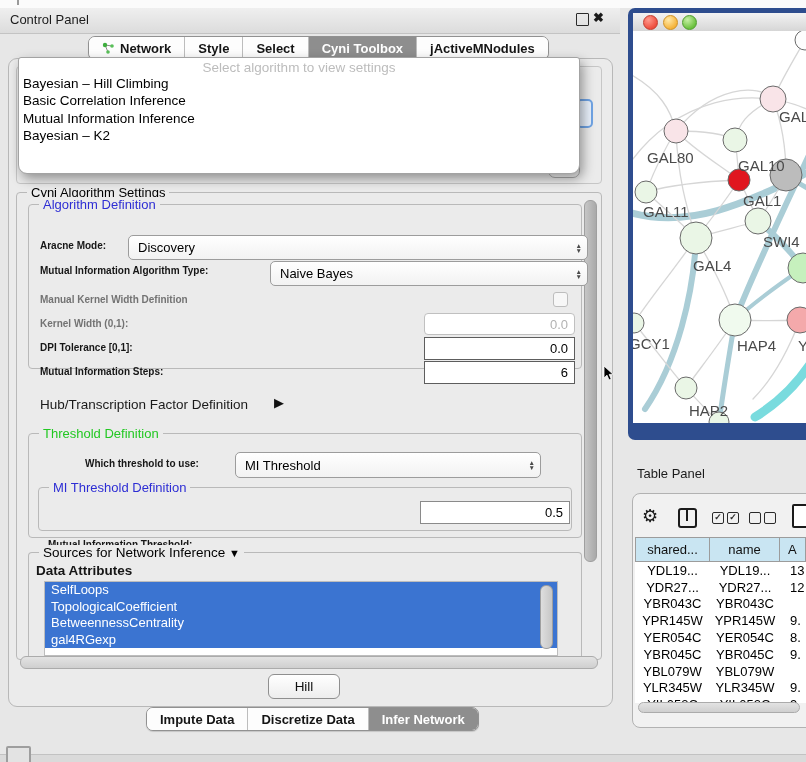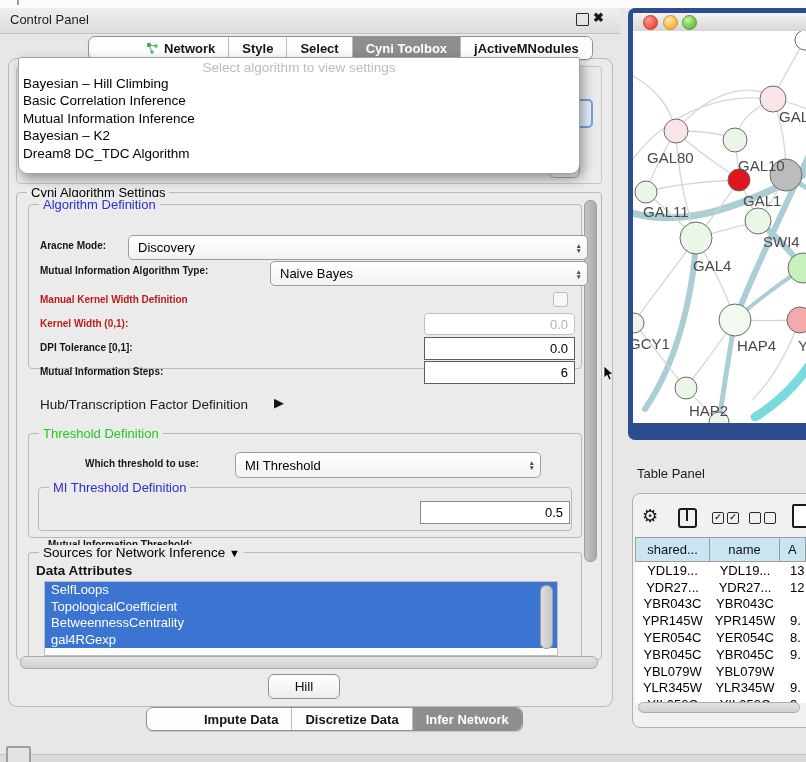--- a/index.html
+++ b/index.html
@@ -18,21 +18,21 @@
 
   .cp-outer{left:8px;top:58px;width:603px;height:647px;background:#ebebeb;
      border:1px solid #b8b8b8;border-radius:9px;}
 
   
   .tabgroup{display:flex;border:1px solid #919191;border-radius:7px;overflow:hidden;
      background:#fdfdfd;box-shadow:0 1px 1px rgba(0,0,0,.15);}
   .tabs-top{left:88px;top:36px;height:22px;}
   .tab{font-size:13px;font-weight:bold;color:#151515;background:#fdfdfd;display:flex;
      align-items:center;gap:5px;padding:0 13px;border-left:1px solid #bdbdbd;white-space:nowrap;}
-  .tab:first-child{border-left:none;margin-left:44px;}
+  .tab:first-child{border-left:none;}
   .tab.selected{background:#8e8e8e;color:#fff;}
   .tabs-bottom{left:146px;top:707px;height:22px;}
 
   
   .under-box{left:16px;top:66px;width:584px;height:116px;border:1px solid #c6c6c6;border-radius:4px;z-index:1;}
   .under-combo-frag{left:576px;top:99px;width:13px;height:25px;border:2px solid #6fa3e4;
      border-radius:5px;background:#e8f0fb;z-index:2;}
   .under-frag2{left:548px;top:151px;width:30px;height:25px;border:1px solid #ababab;
      border-radius:7px;background:#f6f6f6;z-index:2;}
 
@@ -43,21 +43,21 @@
   .popup-item{font-size:13.5px;color:#000;height:17.4px;line-height:17.4px;padding-left:4px;white-space:nowrap;}
   .popup-item.bold{font-weight:bold;}
 
   
   .gbox{border:1px solid #b9b9b9;border-radius:4px;}
   .gtitle{position:absolute;top:-8px;left:10px;background:#ebebeb;padding:0 4px;
      font-size:13px;white-space:nowrap;}
   .blue{color:#2d2dd4;} .green{color:#22c822;}
 
   .flabel{font-size:10px;font-weight:bold;color:#161616;white-space:nowrap;}
-  .flabel.disabled{color:#b91c1c;}
+  .flabel.disabled{color:#737373;}
   .plain{font-size:13.5px;color:#1a1a1a;white-space:nowrap;}
 
   .combo{background:linear-gradient(#ffffff,#f2f2f2);border:1px solid #9c9c9c;border-radius:5px;
      font-size:13px;color:#000;display:flex;align-items:center;padding-left:9px;}
   .stepper{position:absolute;right:5px;top:50%;transform:translateY(-50%);
      display:flex;flex-direction:column;align-items:center;color:#4a4a4a;font-size:6.5px;line-height:5px;}
 
   .field{background:#fff;border:1px solid #5d5d5d;font-size:13px;color:#000;display:flex;
      align-items:center;justify-content:flex-end;padding-right:6px;}
   .field.disabled{border:1px solid #c0c0c0;border-radius:4px;color:#b2b2b2;}
@@ -156,21 +156,20 @@
     </div>
   </div>
 
   <div class="abs popup">
     <div class="popup-ph">Select algorithm to view settings</div>
     <div id="popup-list">
         <div class="popup-item">Bayesian – Hill Climbing</div>
         <div class="popup-item">Basic Correlation Inference</div>
         <div class="popup-item">Mutual Information Inference</div>
         <div class="popup-item">Bayesian – K2</div>
-        <div class="popup-item">Dream8 DC_TDC Algorithm</div>
       </div>
   </div>
 
   <div class="abs gbox" style="left:16px;top:192px;width:584px;height:466px;">
     <span class="gtitle">Cyni Algorithm Settings</span>
   </div>
 
   <div class="abs vsb-thumb" style="left:584px;top:200px;width:11px;height:360px;"></div>
 
   <div class="abs gbox" style="left:28px;top:204px;width:552px;height:163px;">

